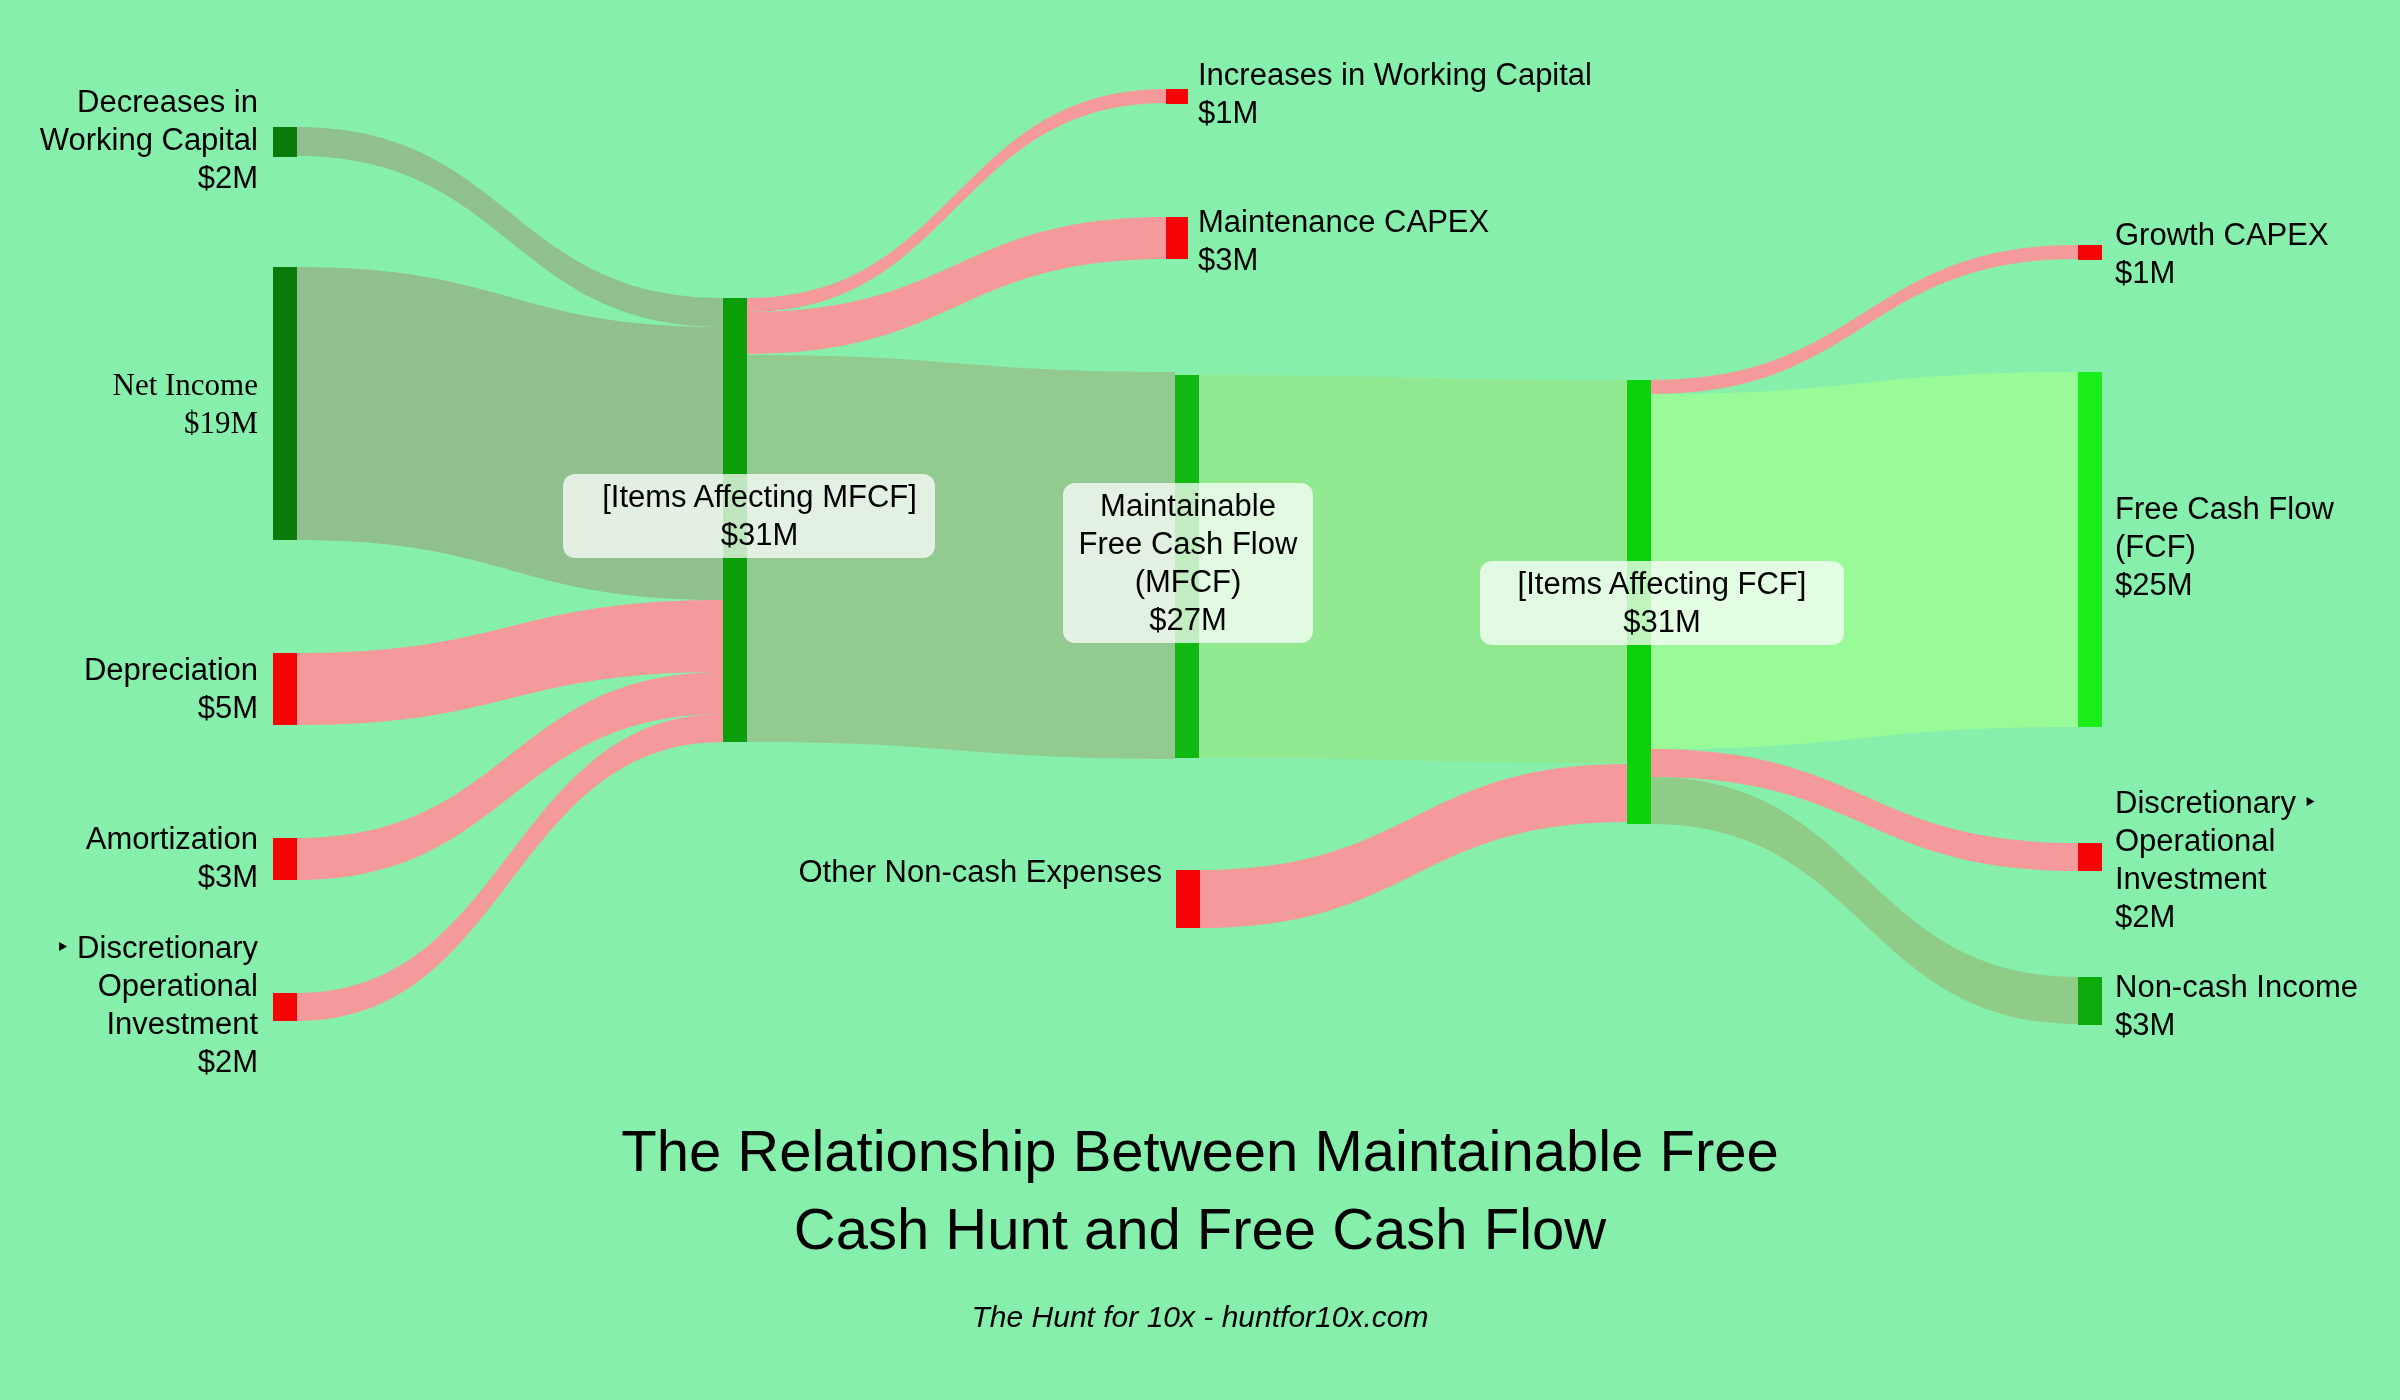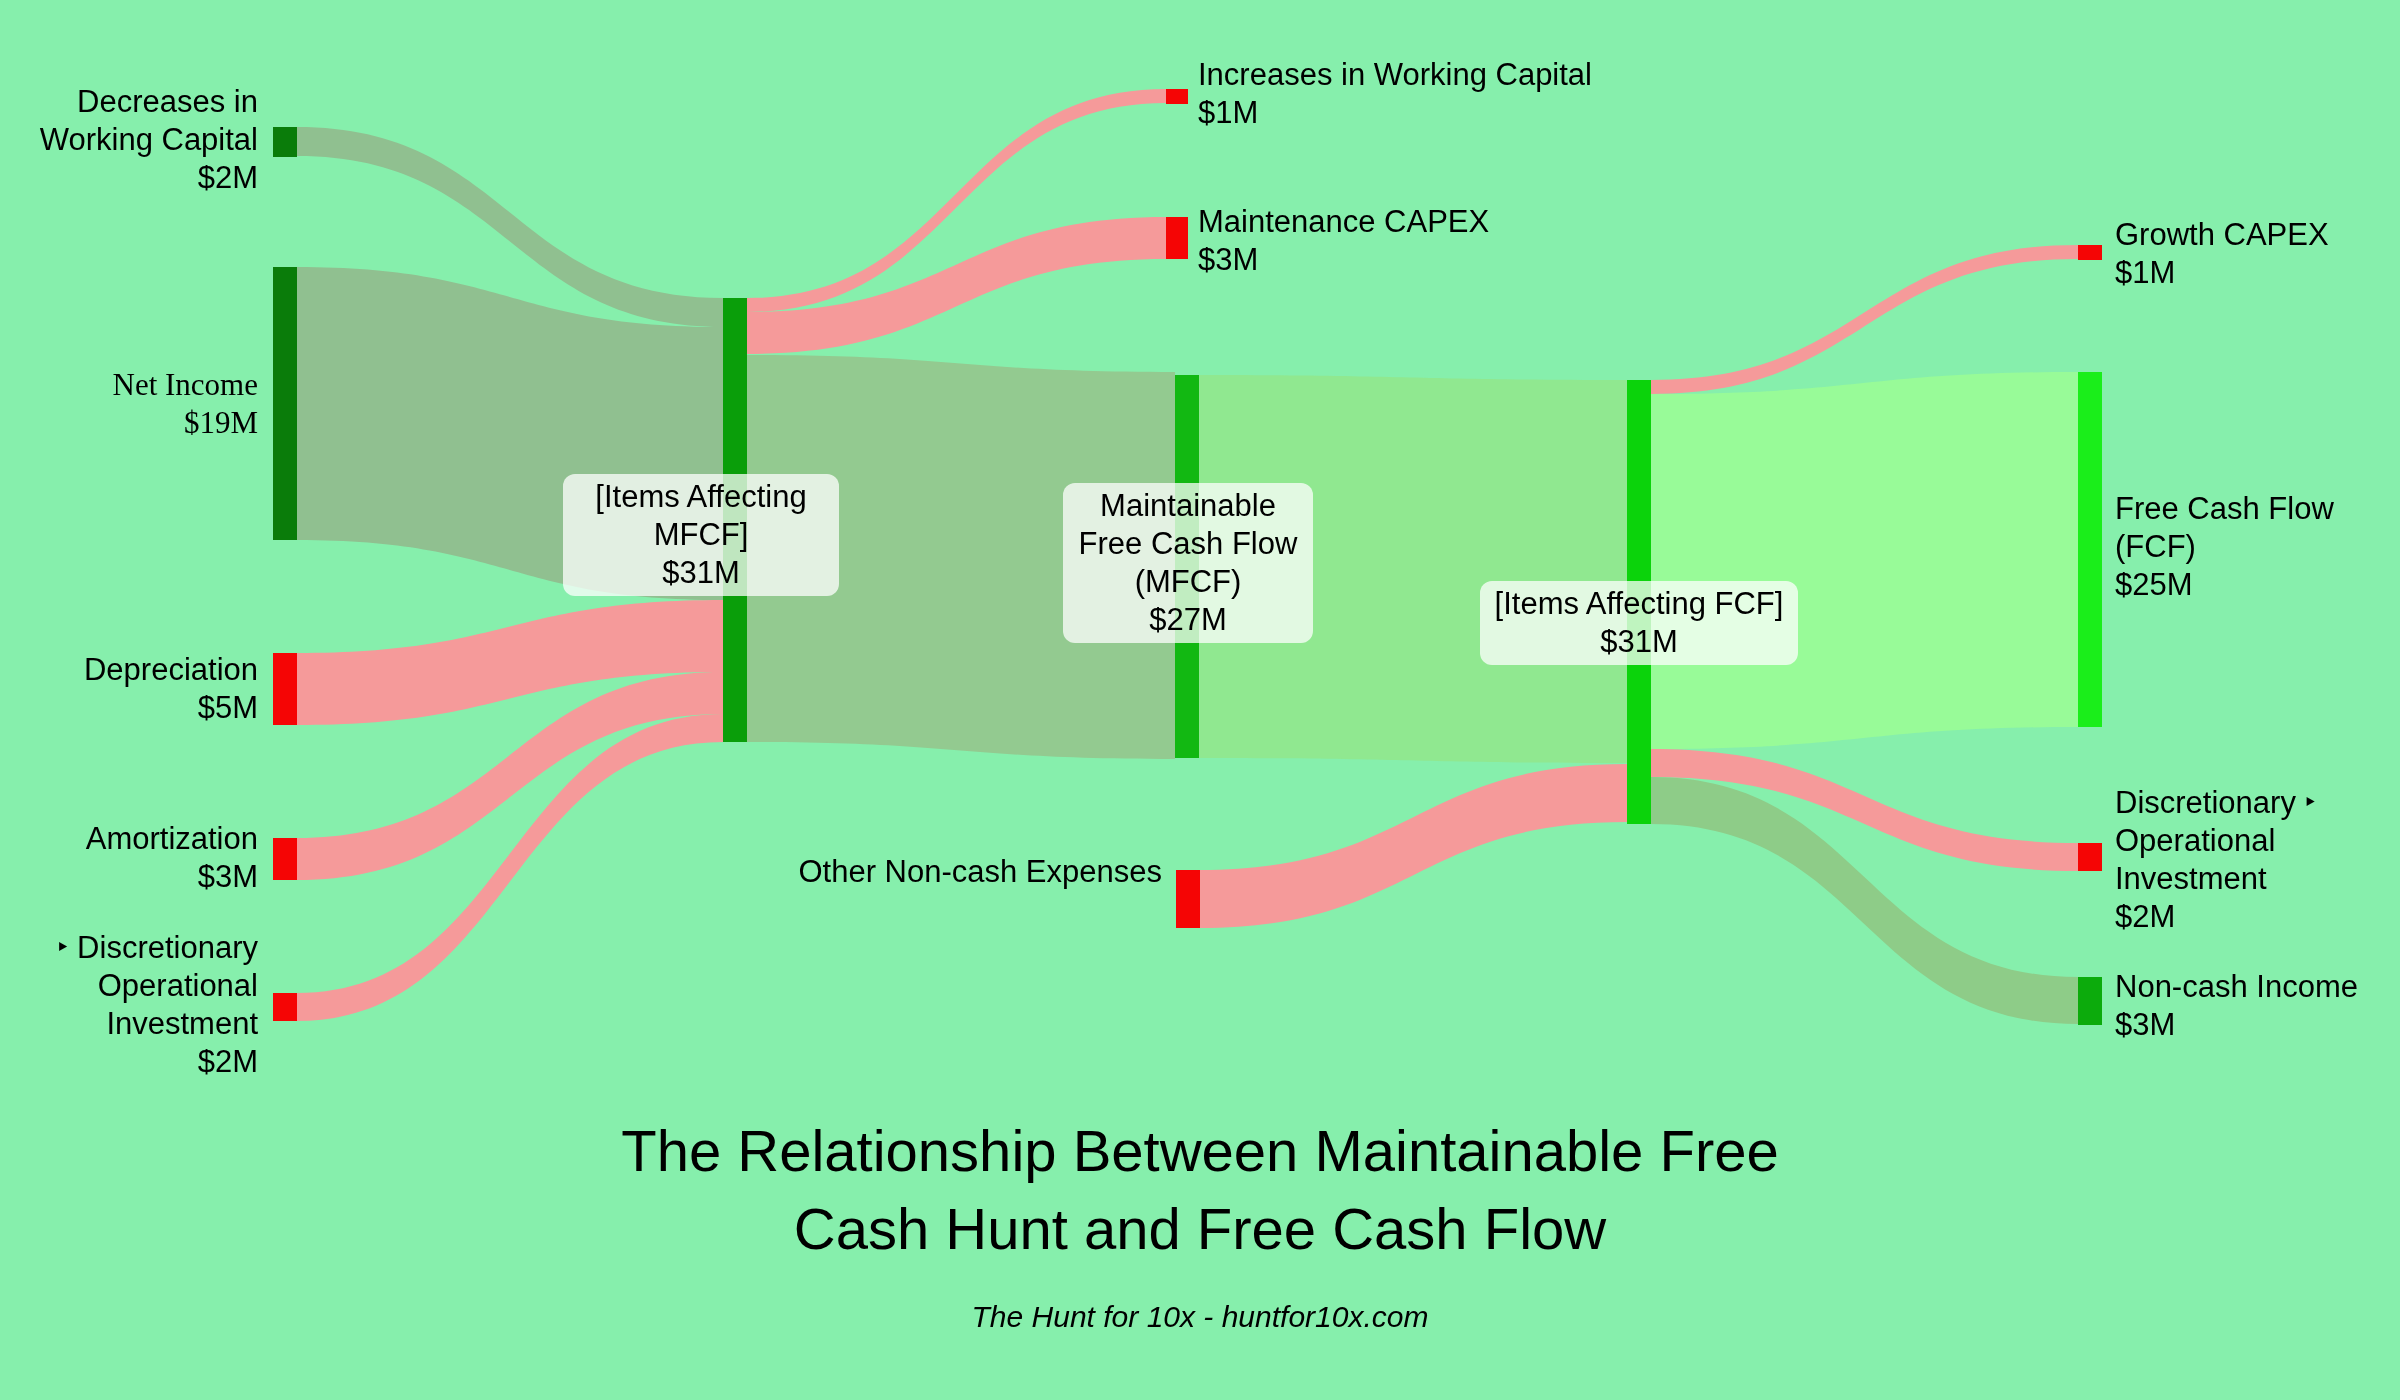--- a/index.html
+++ b/index.html
@@ -144,33 +144,33 @@
     <div>Operational</div>
     <div>Investment</div>
     <div>$2M</div>
   </div>
 
   <div class="lbl" style="left:2115px; top:968px;">
     <div>Non-cash Income</div>
     <div>$3M</div>
   </div>
 
-  <div class="box" style="left:563px; top:474px; width:276px;">
+  <div class="box" style="left:563px; top:474px; width:351px;padding-left:21px;">
     <div>[Items Affecting MFCF]</div>
     <div>$31M</div>
   </div>
 
   <div class="box" style="left:1063px; top:483px; width:250px;">
     <div>Maintainable</div>
     <div>Free Cash Flow</div>
     <div>(MFCF)</div>
     <div>$27M</div>
   </div>
 
-  <div class="box" style="left:1480px; top:561px; width:318px;margin-top:20px;">
+  <div class="box" style="left:1480px; top:561px; width:364px;">
     <div>[Items Affecting FCF]</div>
     <div>$31M</div>
   </div>
 
   <div class="title">
     <div>The Relationship Between Maintainable Free</div>
     <div>Cash Hunt and Free Cash Flow</div>
   </div>
 
   <div class="subtitle">The Hunt for 10x - huntfor10x.com</div>

